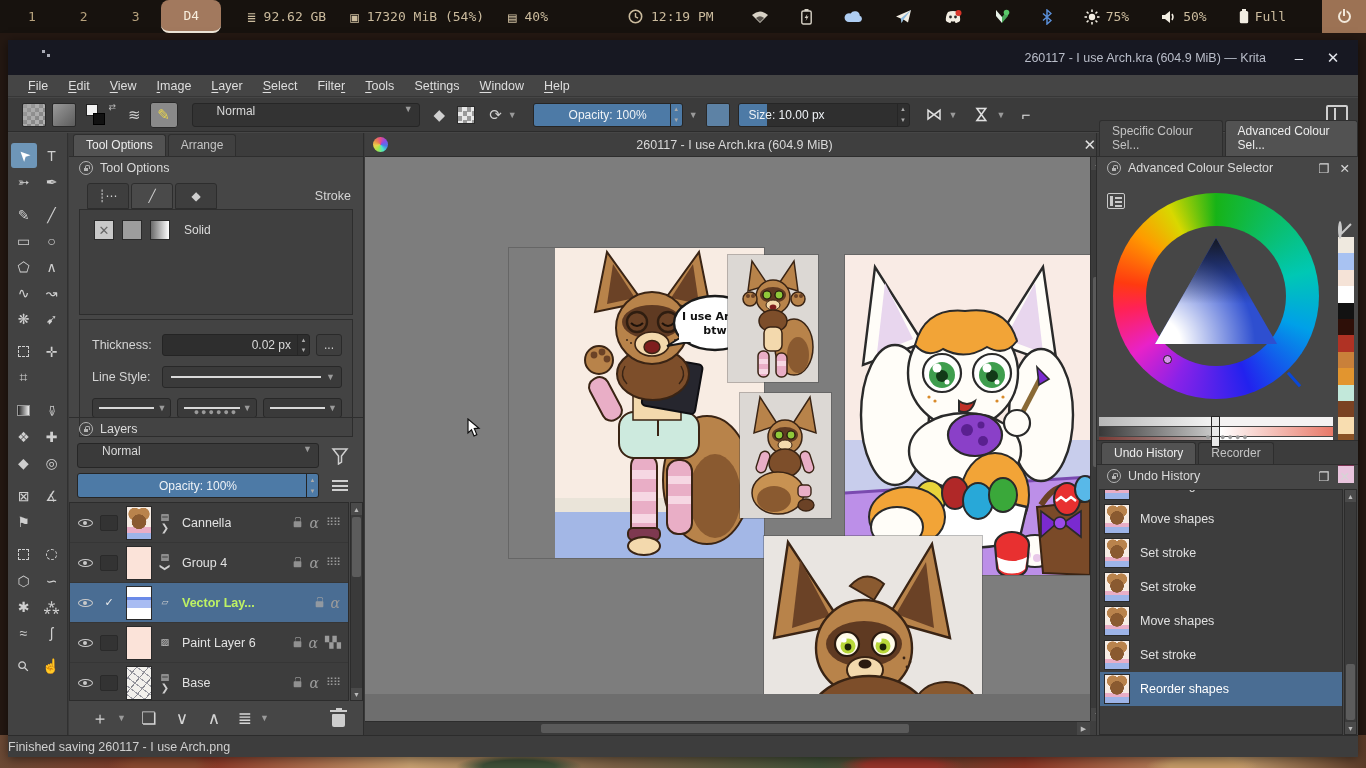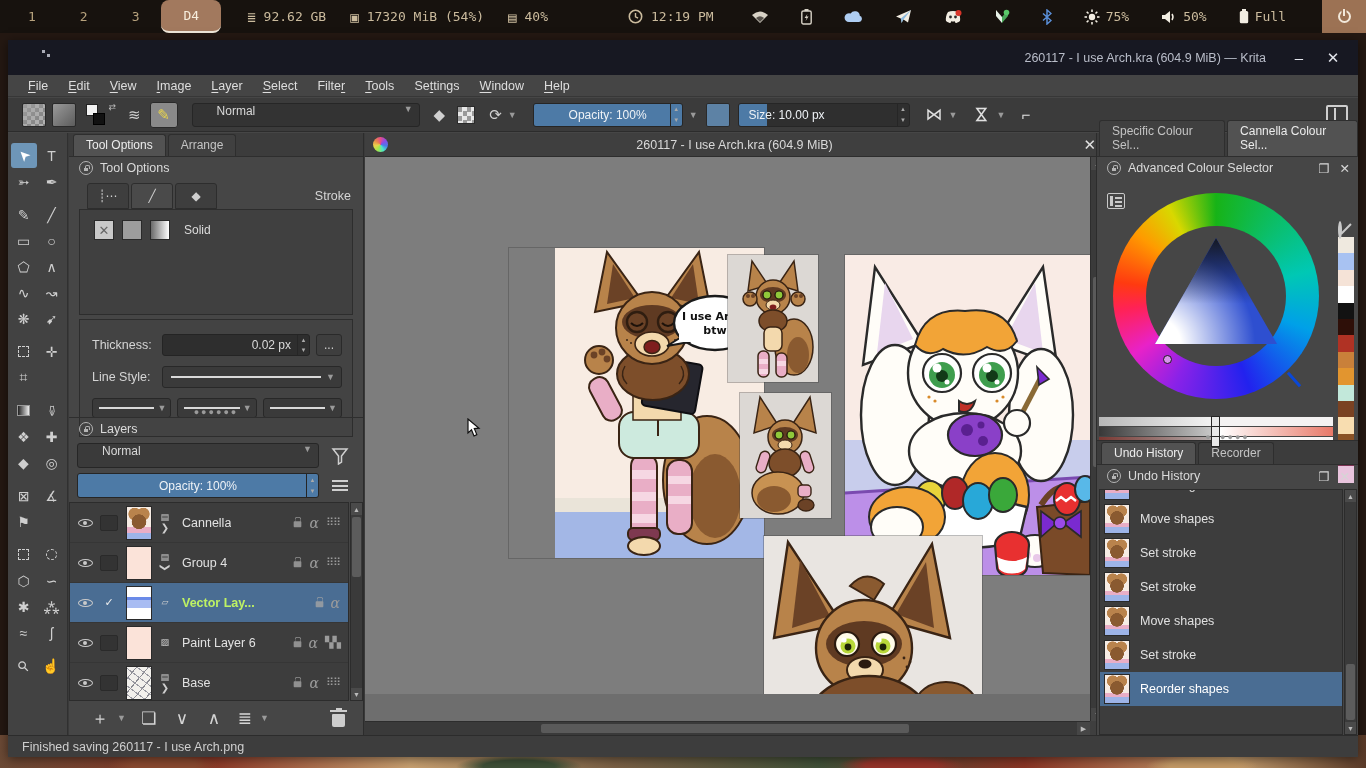--- a/index.html
+++ b/index.html
@@ -255,21 +255,21 @@
   .undo-row { height:34px; display:flex; align-items:center; gap:10px; padding-left:4px; }
   .undo-row.selected { background:var(--selection,#4a6d93); }
   .u-thumb { width:26px; height:30px; border:1px solid #2a2a2a; flex:none; }
   .u-label { color:#e0e0e0; font-size:12.5px; }
   .undo-row.selected .u-label { color:#fff; }
   .undo-scroll { position:absolute; right:1px; top:48px; bottom:0; width:13px; background:#3a3a3a; border:1px solid #2c2c2c; }
   .undo-scroll .sb-btn { position:absolute; left:0; right:0; height:12px; background:#4a4a4a; color:#bbb; font-size:7px; display:flex; align-items:center; justify-content:center; }
   .undo-scroll .sb-btn.up{top:0;} .undo-scroll .sb-btn.down{bottom:0;}
   .undo-scroll .sb-thumb { position:absolute; left:1px; right:1px; bottom:14px; height:56px; background:#5c5c5c; border-radius:2px; }
   
-  .statusbar { position:absolute; left:0; right:0; bottom:0; height:22px; background:#3d3d3d; border-top:1px solid #2c2c2c; display:flex; align-items:center; padding-left:14px; color:#cfcfcf; font-size:12.5px; }
+  .statusbar { position:absolute; left:0; right:0; bottom:0; height:22px; background:#3d3d3d; border-top:1px solid #2c2c2c; display:flex; align-items:center; color:#cfcfcf; font-size:12.5px; }
 </style>
 </head>
 <body>
 
 <div class="topbar">
   <div class="ws-group">
 
   <div class="ws-item">
         <span>1</span>
       </div>
@@ -1030,21 +1030,21 @@
       <div class="hscroll">
         <span class="sb-thumb"></span>
         <span class="sb-btn">▶</span>
       </div>
       <div class="sb-corner"></div>
     </div>
 
     <div class="right-dock">
       <div class="rd-tabs">
         <span class="dock-tab">Specific Colour Sel...</span>
-        <span class="dock-tab active">Cannella Colour Sel...</span>
+        <span class="dock-tab active">Advanced Colour Sel...</span>
       </div>
       <div class="colorsel">
         <div class="dock-header">
           <span class="lockring"></span>
           <span>Advanced Colour Selector</span>
           <span class="hdr-btns">
             <span>❐</span>
             <span>✕</span>
           </span>
         </div>

